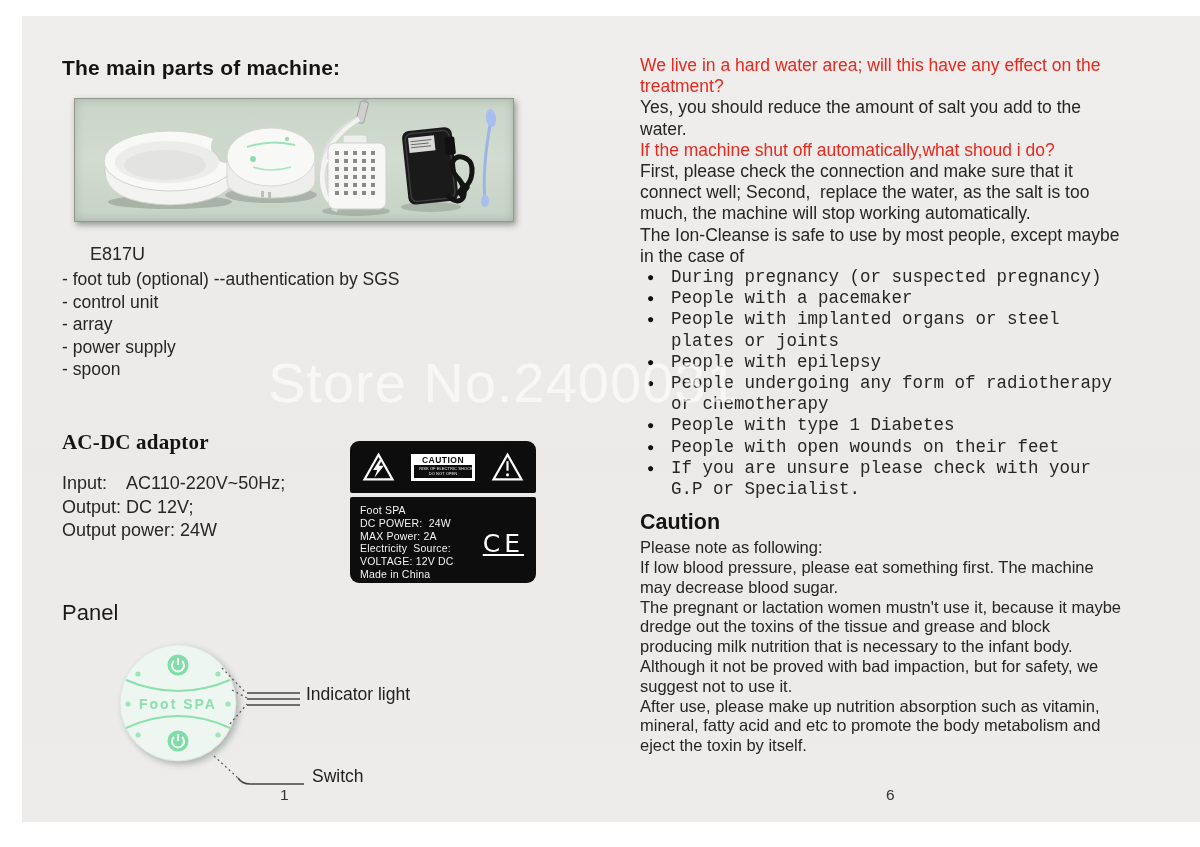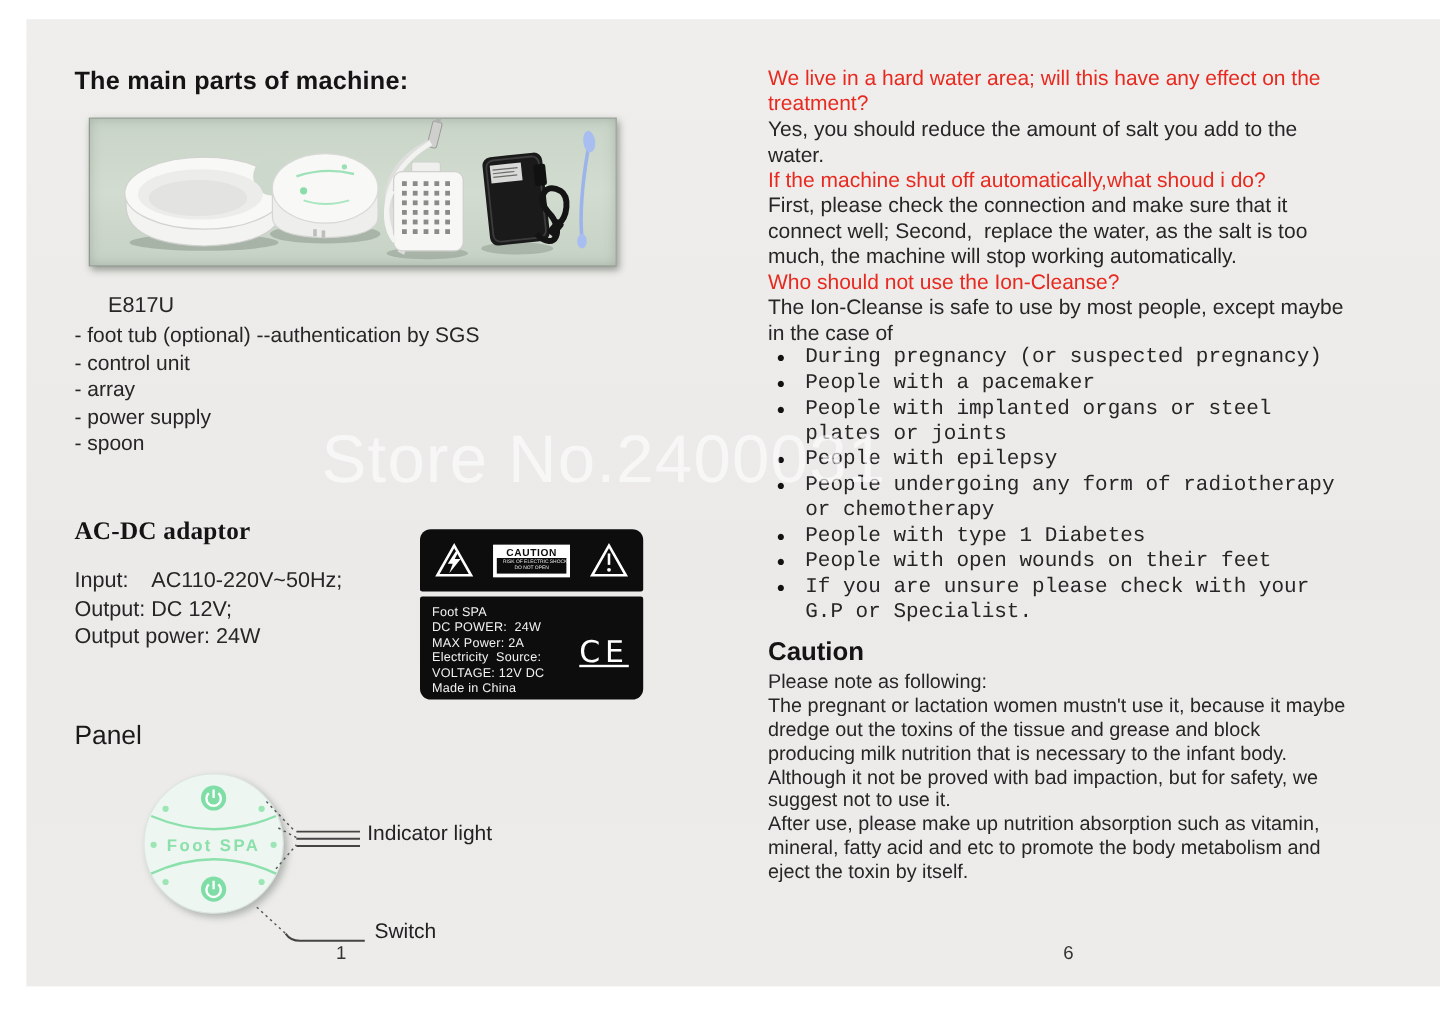--- a/index.html
+++ b/index.html
@@ -271,21 +271,20 @@
   <div class="abs panel-label" style="left:284px; top:668px;">Indicator light</div>
   <div class="abs panel-label" style="left:290px; top:750px;">Switch</div>
 
   <div class="abs pagenum" style="left:258px; top:770px;">1</div>
 
   <div class="abs right-col">
     <p class="q">We live in a hard water area; will this have any effect on the treatment?</p>
     <p class="a">Yes, you should reduce the amount of salt you add to the water.</p>
     <p class="q">If the machine shut off automatically,what shoud i do?</p>
     <p class="a">First, please check the connection and make sure that it connect well; Second,  replace the water, as the salt is too much, the machine will stop working automatically.</p>
-    <p class="q">Who should not use the Ion-Cleanse?</p>
     <p class="a">The Ion-Cleanse is safe to use by most people, except maybe in the case of</p>
 
     <div>
       <div class="crow">
         <span class="cdot">●</span>
         <span class="ctext">During pregnancy (or suspected pregnancy)</span>
       </div>
       <div class="crow">
         <span class="cdot">●</span>
         <span class="ctext">People with a pacemaker</span>
@@ -311,20 +310,21 @@
         <span class="ctext">People with open wounds on their feet</span>
       </div>
       <div class="crow">
         <span class="cdot">●</span>
         <span class="ctext">If you are unsure please check with your G.P or Specialist.</span>
       </div>
     </div>
 
     <div class="caution-h">Caution</div>
     <p class="cpar">Please note as following:</p>
+    <p class="cpar">If low blood pressure, please eat something first. The machine may decrease blood sugar.</p>
     <p class="cpar">The pregnant or lactation women mustn't use it, because it maybe dredge out the toxins of the tissue and grease and block producing milk nutrition that is necessary to the infant body. Although it not be proved with bad impaction, but for safety, we suggest not to use it.</p>
     <p class="cpar">After use, please make up nutrition absorption such as vitamin, mineral, fatty acid and etc to promote the body metabolism and eject the toxin by itself.</p>
   </div>
 
   <div class="abs pagenum" style="left:864px; top:770px;">6</div>
 
   <div class="abs watermark">Store No.2400031</div>
 
 </div>
 

